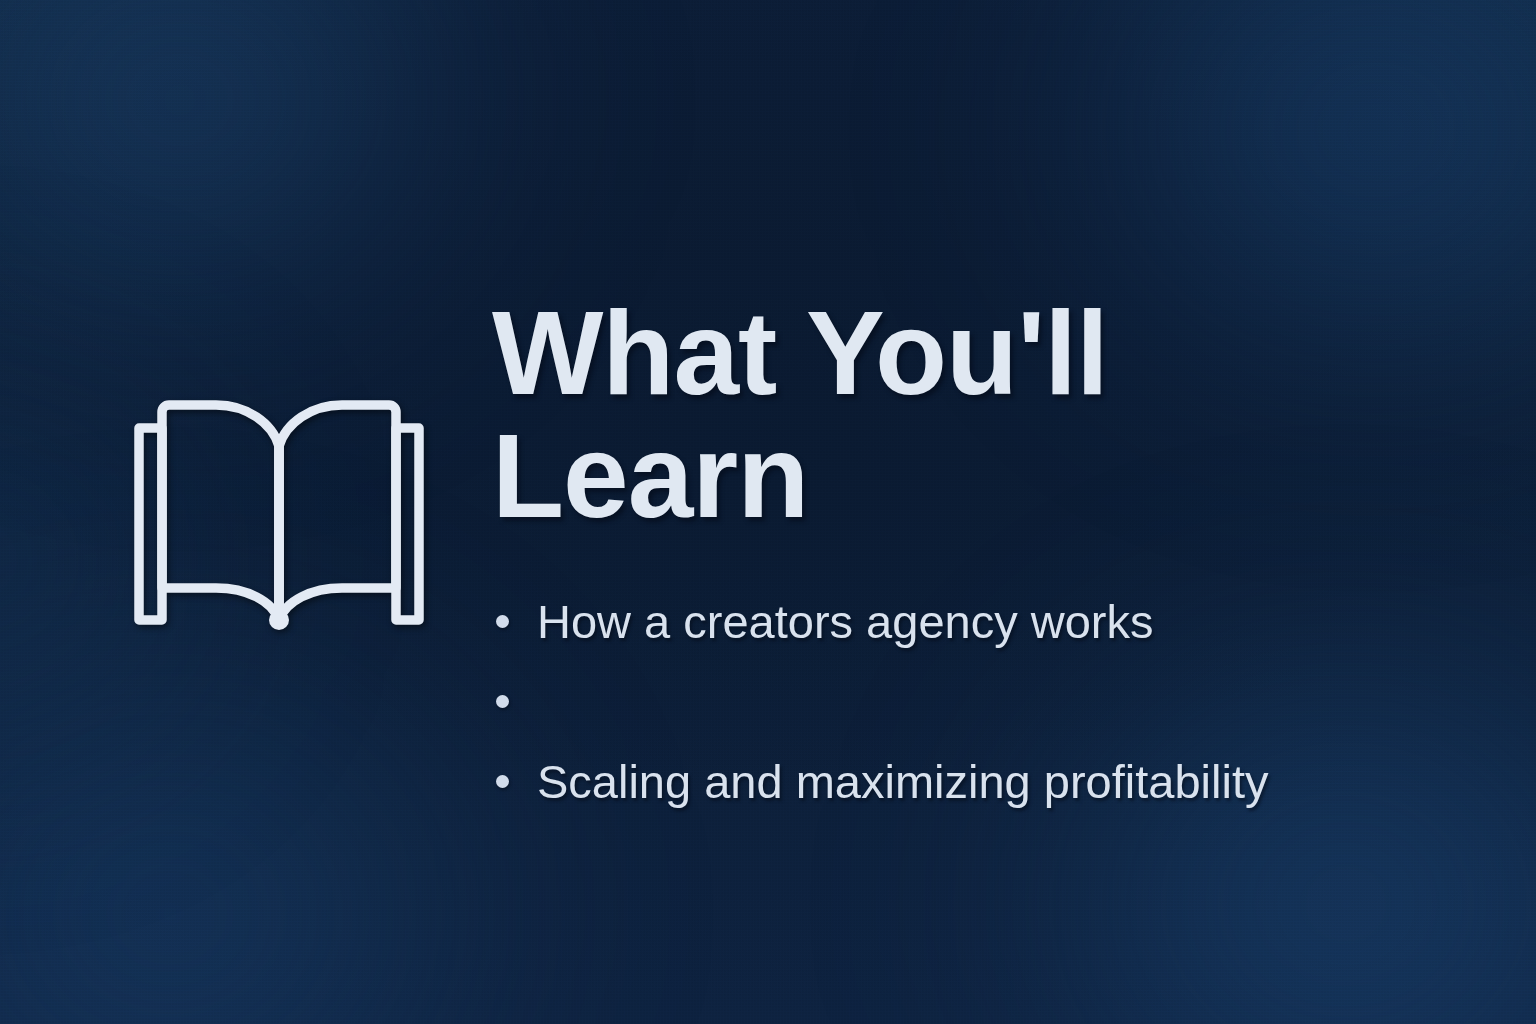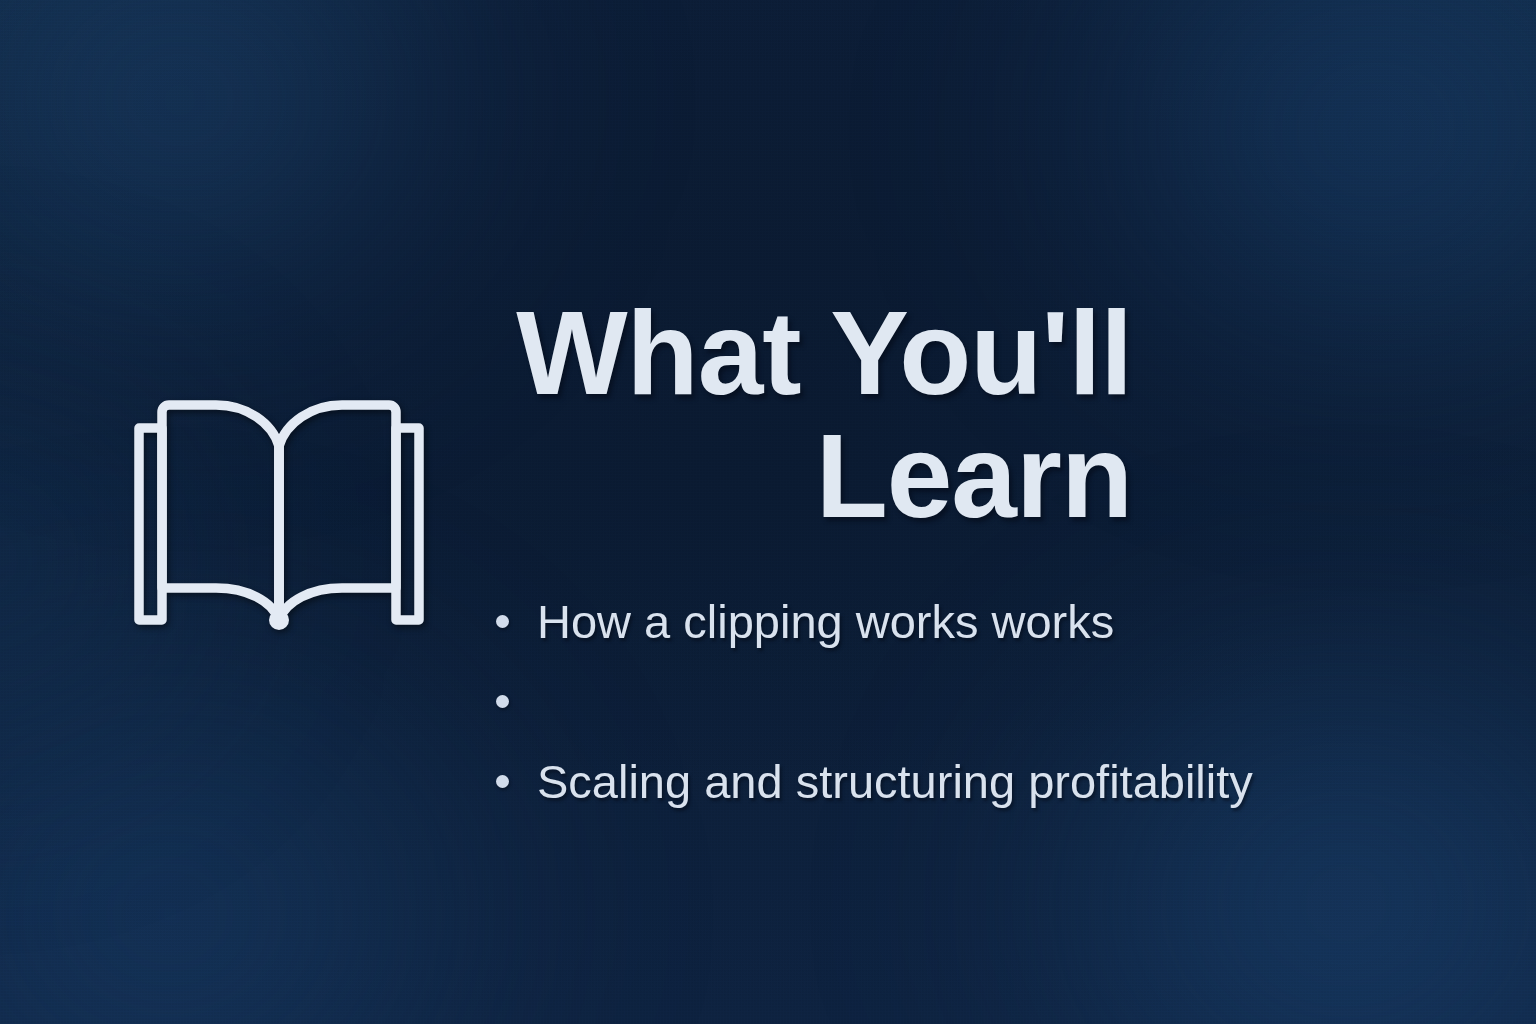--- a/index.html
+++ b/index.html
@@ -69,21 +69,20 @@
     background-image:
       repeating-linear-gradient(0deg, rgba(255,255,255,0.55) 0px, rgba(255,255,255,0.55) 1px, rgba(0,0,0,0) 1px, rgba(0,0,0,0) 3px),
       repeating-linear-gradient(90deg, rgba(255,255,255,0.40) 0px, rgba(255,255,255,0.40) 1px, rgba(0,0,0,0) 1px, rgba(0,0,0,0) 3px);
     mix-blend-mode: overlay;
   }
 
   
   .content {
     position: absolute;
     inset: 0;
-    text-align: right;
   }
 
   .book-icon {
     position: absolute;
     left: 126px;
     top: 392px;
     width: 306px;
     height: 246px;
   }
   .book-icon svg {
@@ -171,26 +170,26 @@
         <circle cx="153" cy="228" r="10" fill="#e3eaf4" stroke="none"></circle>
       </svg>
     </div>
 
     <div class="text-col">
       <h1 class="title">What You'll Learn</h1>
 
       <ul class="bullets">
         <li class="bullet-row">
           <span class="bullet-dot"></span>
-          <span class="bullet-text">How a clipping works works</span>
+          <span class="bullet-text">How a creators agency works</span>
         </li>
         <li class="bullet-row">
           <span class="bullet-dot"></span>
         </li>
         <li class="bullet-row">
           <span class="bullet-dot"></span>
-          <span class="bullet-text">Scaling and structuring profitability</span>
+          <span class="bullet-text">Scaling and maximizing profitability</span>
         </li>
       </ul>
     </div>
 
   </div>
 </div>
 
 </body></html>

